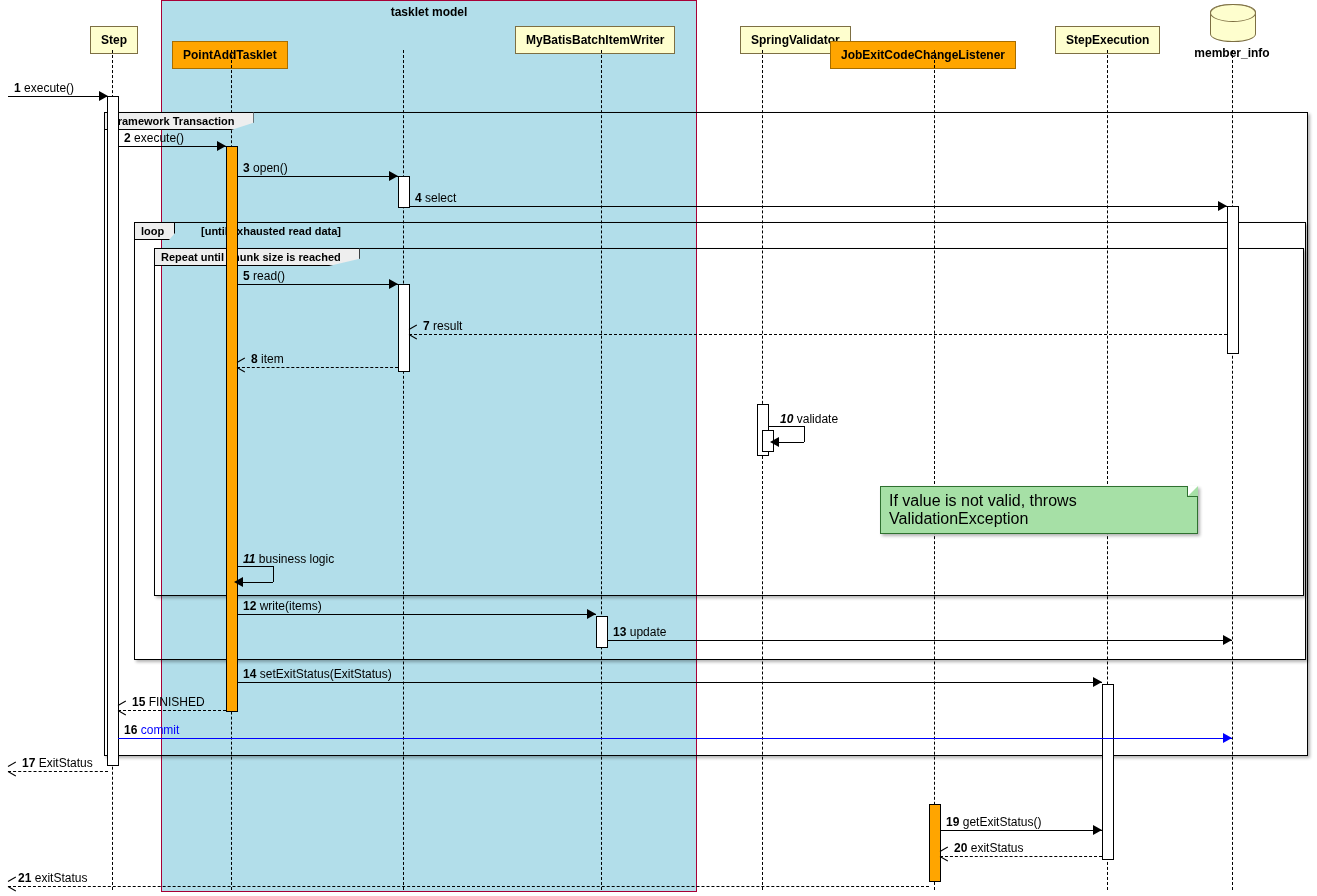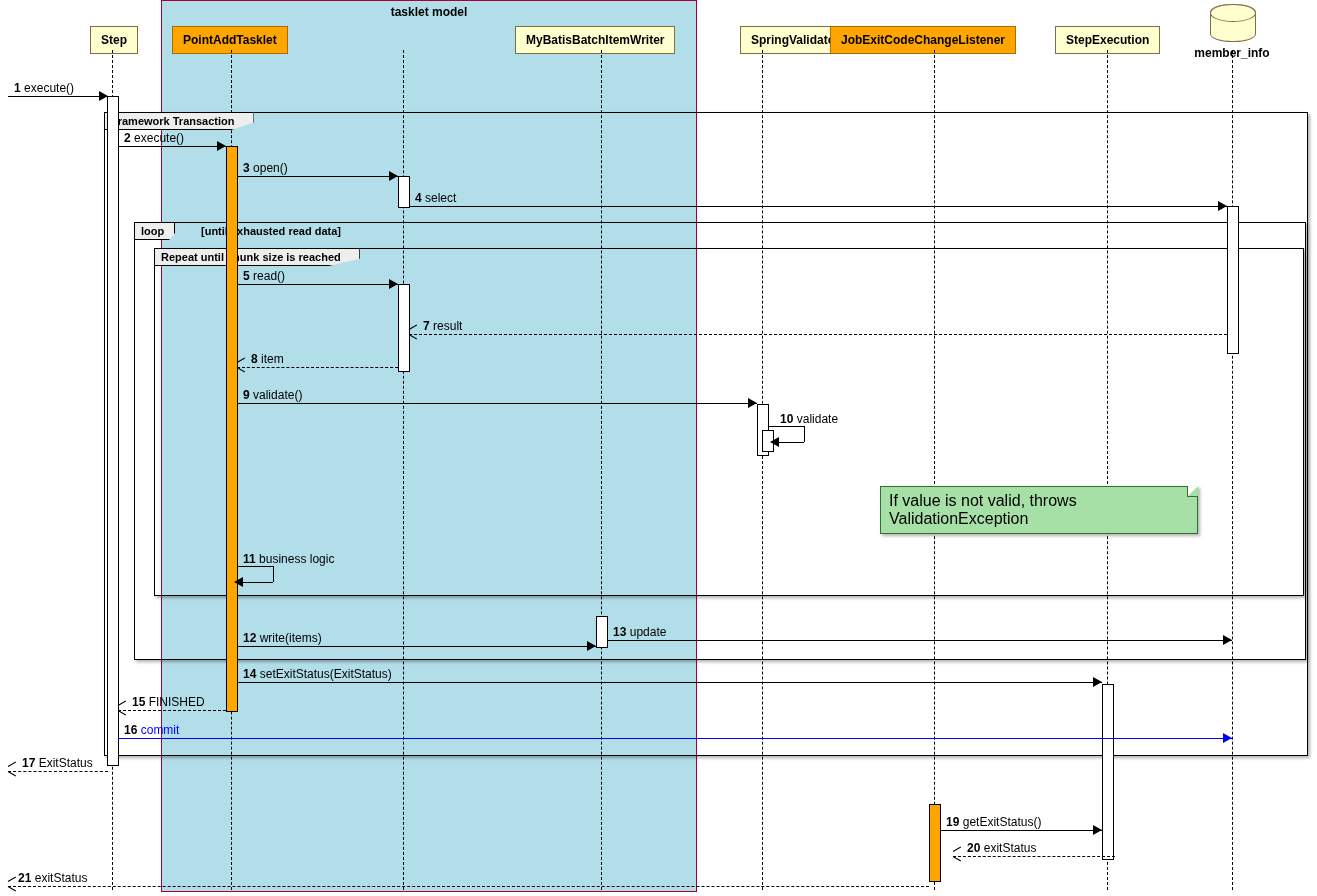--- a/index.html
+++ b/index.html
@@ -21,20 +21,21 @@
     border: 1px solid #7d6f43;
     background: #fefece;
     text-align: center;
     font-weight: bold;
     font-size: 12px;
     white-space: nowrap;
   }
   .participant.orange {
     background: #ffa500;
     border-color: #a66d00;
+    margin-top: 15px;
   }
   .tasklet-box {
     position: absolute;
     top: 0px;
     background: #b2deea;
     border: 1px solid #a80036;
   }
   .tasklet-title {
     position: absolute;
     top: 4px;
@@ -186,21 +187,21 @@
     width: 0; height: 0;
     border-top: 5px solid transparent;
     border-bottom: 5px solid transparent;
     border-right: 9px solid #000;
   }
   .self-loop .label {
     position: absolute;
     font-size: 12px;
     white-space: nowrap;
   }
-  .self-loop .label .num { font-weight: bold; }
+  .self-loop .label .num { font-weight: bold; font-style: italic; }
   
   .note {
     position: absolute;
     background: #a6e0a6;
     border: 1px solid #2f7030;
     padding: 5px 8px;
     font-size: 16px;
     box-shadow: 2px 2px 3px rgba(0,0,0,0.3);
   }
   .note::after {
@@ -304,25 +305,20 @@
       <div class="arrow-l open"></div>
     <div class="label" style="left:14px;"><span class="num">7</span> <span class="text">result</span></div>
   </div>
 
   <div class="msg" style="left:237px; top:357px; width:161px;">
     <div class="line dashed"></div>
       <div class="arrow-l open"></div>
     <div class="label" style="left:14px;"><span class="num">8</span> <span class="text">item</span></div>
   </div>
 
-  <div class="msg" style="left:237px; top:393px; width:520px;">
-    <div class="line"></div>
-      <div class="arrow-r"></div>
-    <div class="label"><span class="num">9</span> <span class="text">validate()</span></div>
-  </div>
 
   <div class="self-loop" style="left:768px; top:414px;">
     <div class="label" style="left:12px; top:-2px;"><span class="num">10</span> <span>validate</span></div>
     <div class="h1" style="left:0; top:12px; width:36px;"></div>
     <div class="v" style="left:36px; top:12px; height:16px;"></div>
     <div class="h2" style="left:9px; top:28px; width:27px;"></div>
     <div class="arrow-l" style="left:2px; top:23px;"></div>
   </div>
 
   <div class="note" style="left:880px; top:486px; width:300px;">
@@ -330,21 +326,21 @@
   </div>
 
   <div class="self-loop" style="left:237px; top:554px;">
     <div class="label" style="left:6px; top:-2px;"><span class="num">11</span> <span>business logic</span></div>
     <div class="h1" style="left:0; top:12px; width:36px;"></div>
     <div class="v" style="left:36px; top:12px; height:16px;"></div>
     <div class="h2" style="left:4px; top:28px; width:32px;"></div>
     <div class="arrow-l" style="left:-3px; top:23px;"></div>
   </div>
 
-  <div class="msg" style="left:237px; top:636px; width:359px;">
+  <div class="msg" style="left:237px; top:604px; width:359px;">
     <div class="line"></div>
       <div class="arrow-r"></div>
     <div class="label"><span class="num">12</span> <span class="text">write(items)</span></div>
   </div>
 
   <div class="msg" style="left:607px; top:630px; width:625px;">
     <div class="line"></div>
       <div class="arrow-r"></div>
     <div class="label"><span class="num">13</span> <span class="text">update</span></div>
   </div>
@@ -373,21 +369,21 @@
     <div class="label" style="left:14px;"><span class="num">17</span> <span class="text">ExitStatus</span></div>
   </div>
 
 
   <div class="msg" style="left:940px; top:820px; width:162px;">
     <div class="line"></div>
       <div class="arrow-r"></div>
     <div class="label"><span class="num">19</span> <span class="text">getExitStatus()</span></div>
   </div>
 
-  <div class="msg" style="left:940px; top:846px; width:162px;margin-left:13px;">
+  <div class="msg" style="left:940px; top:846px; width:162px;">
     <div class="line dashed"></div>
       <div class="arrow-l open"></div>
     <div class="label" style="left:14px;"><span class="num">20</span> <span class="text">exitStatus</span></div>
   </div>
 
   <div class="msg" style="left:8px; top:876px; width:921px;">
     <div class="line dashed"></div>
       <div class="arrow-l open"></div>
     <div class="label" style="left:10px;"><span class="num">21</span> <span class="text">exitStatus</span></div>
   </div>

